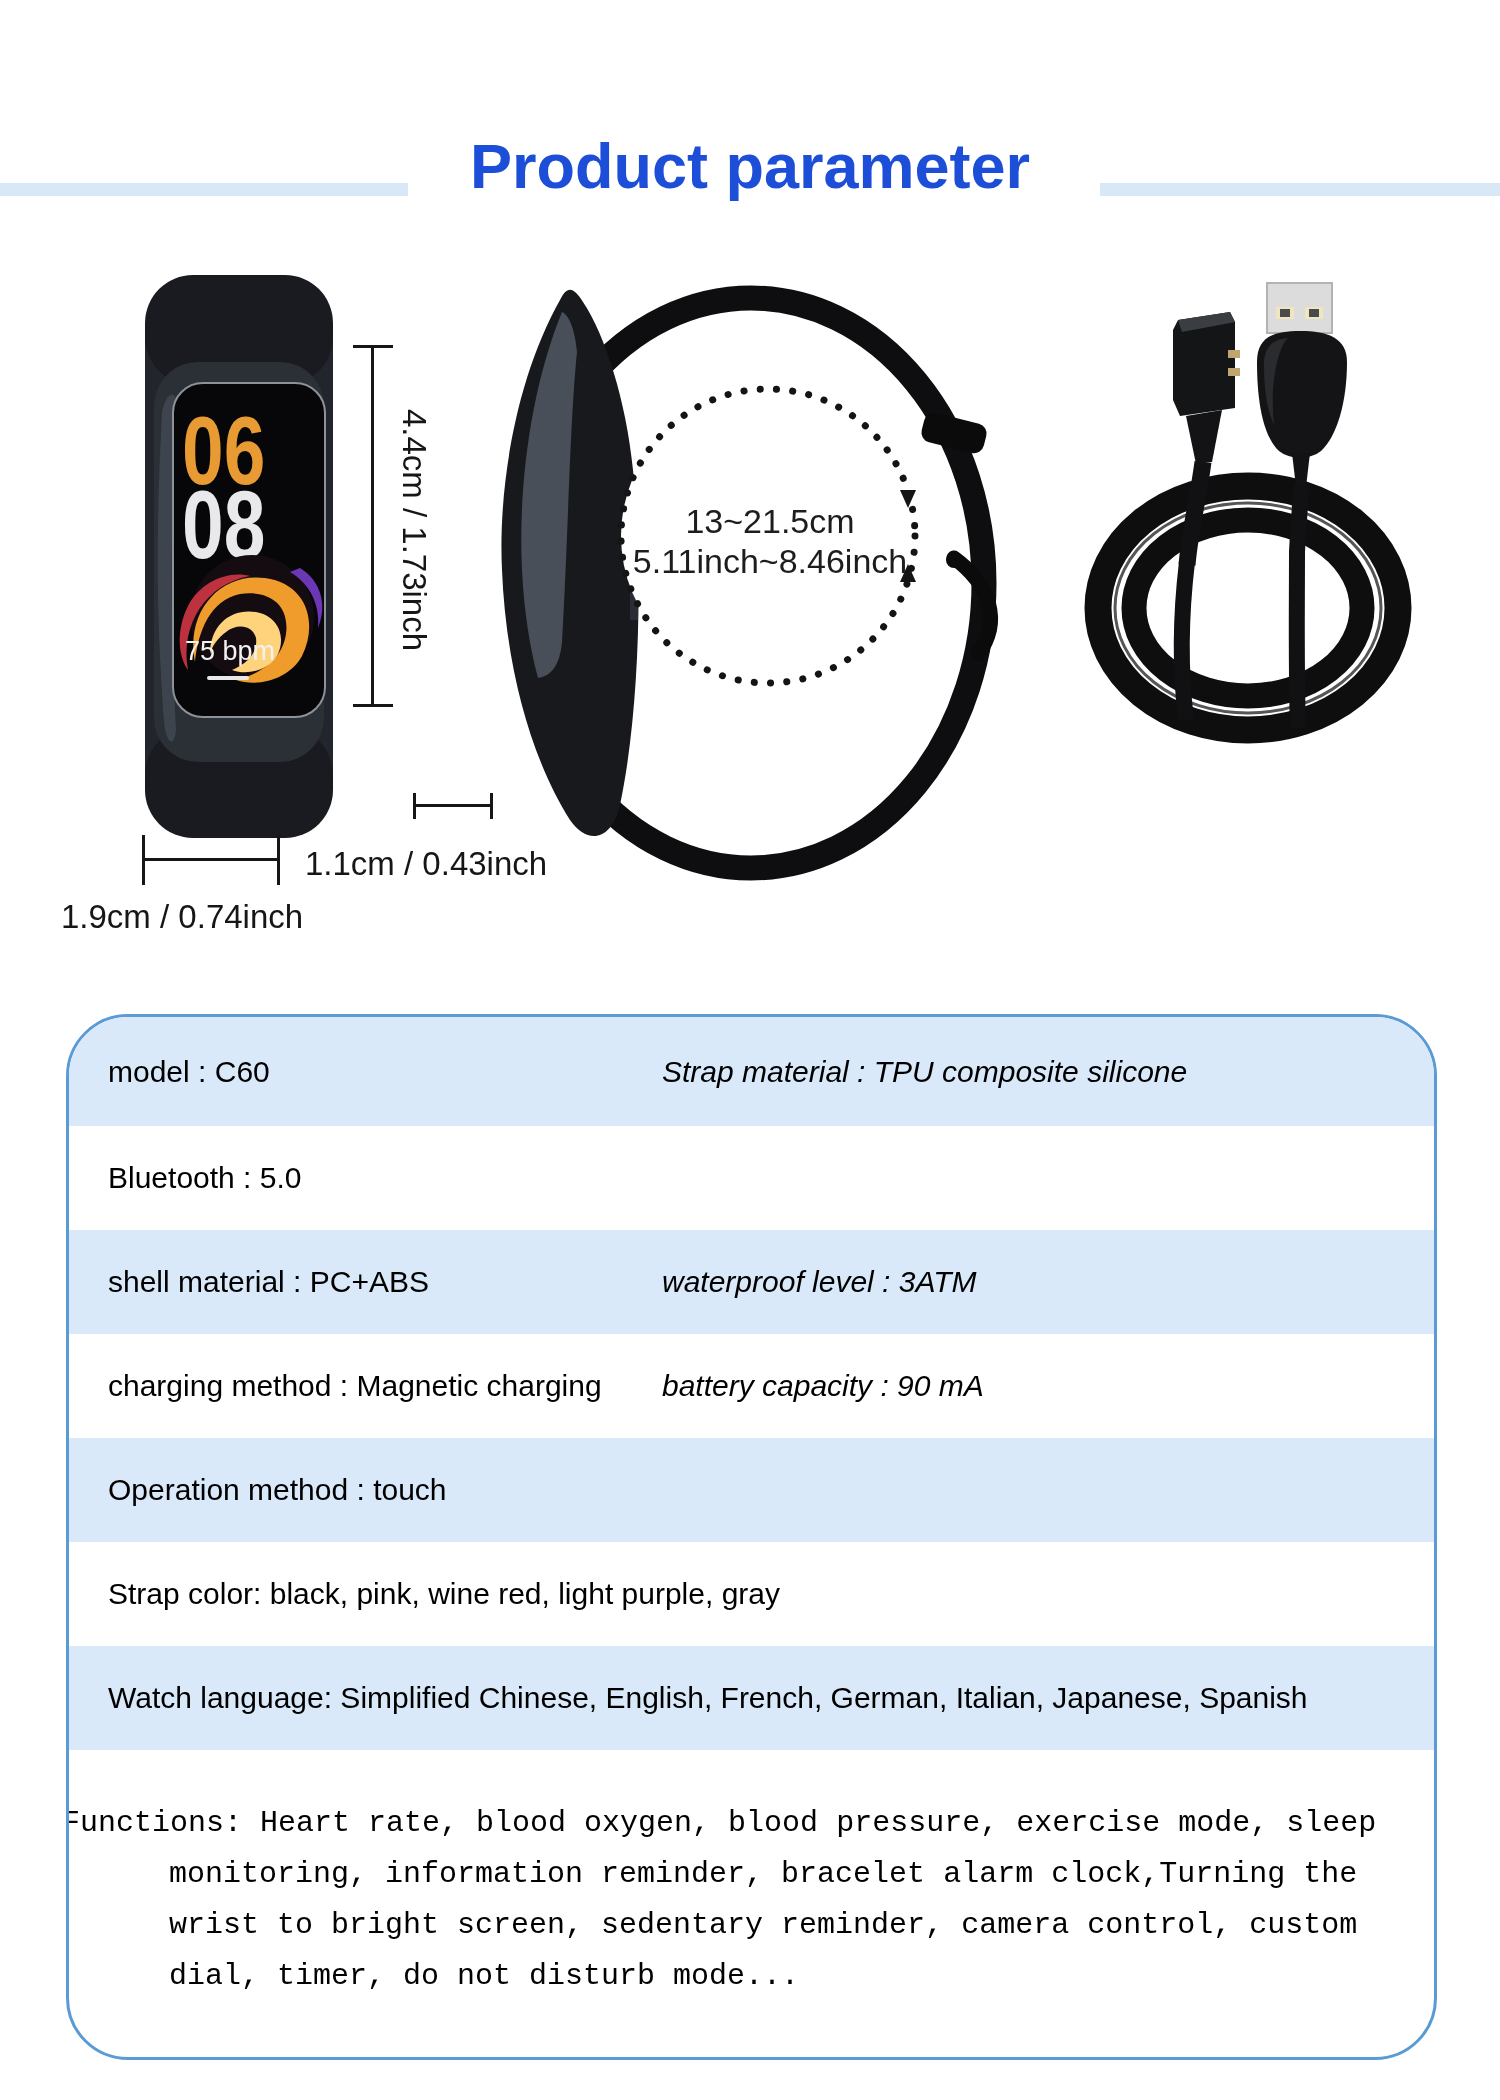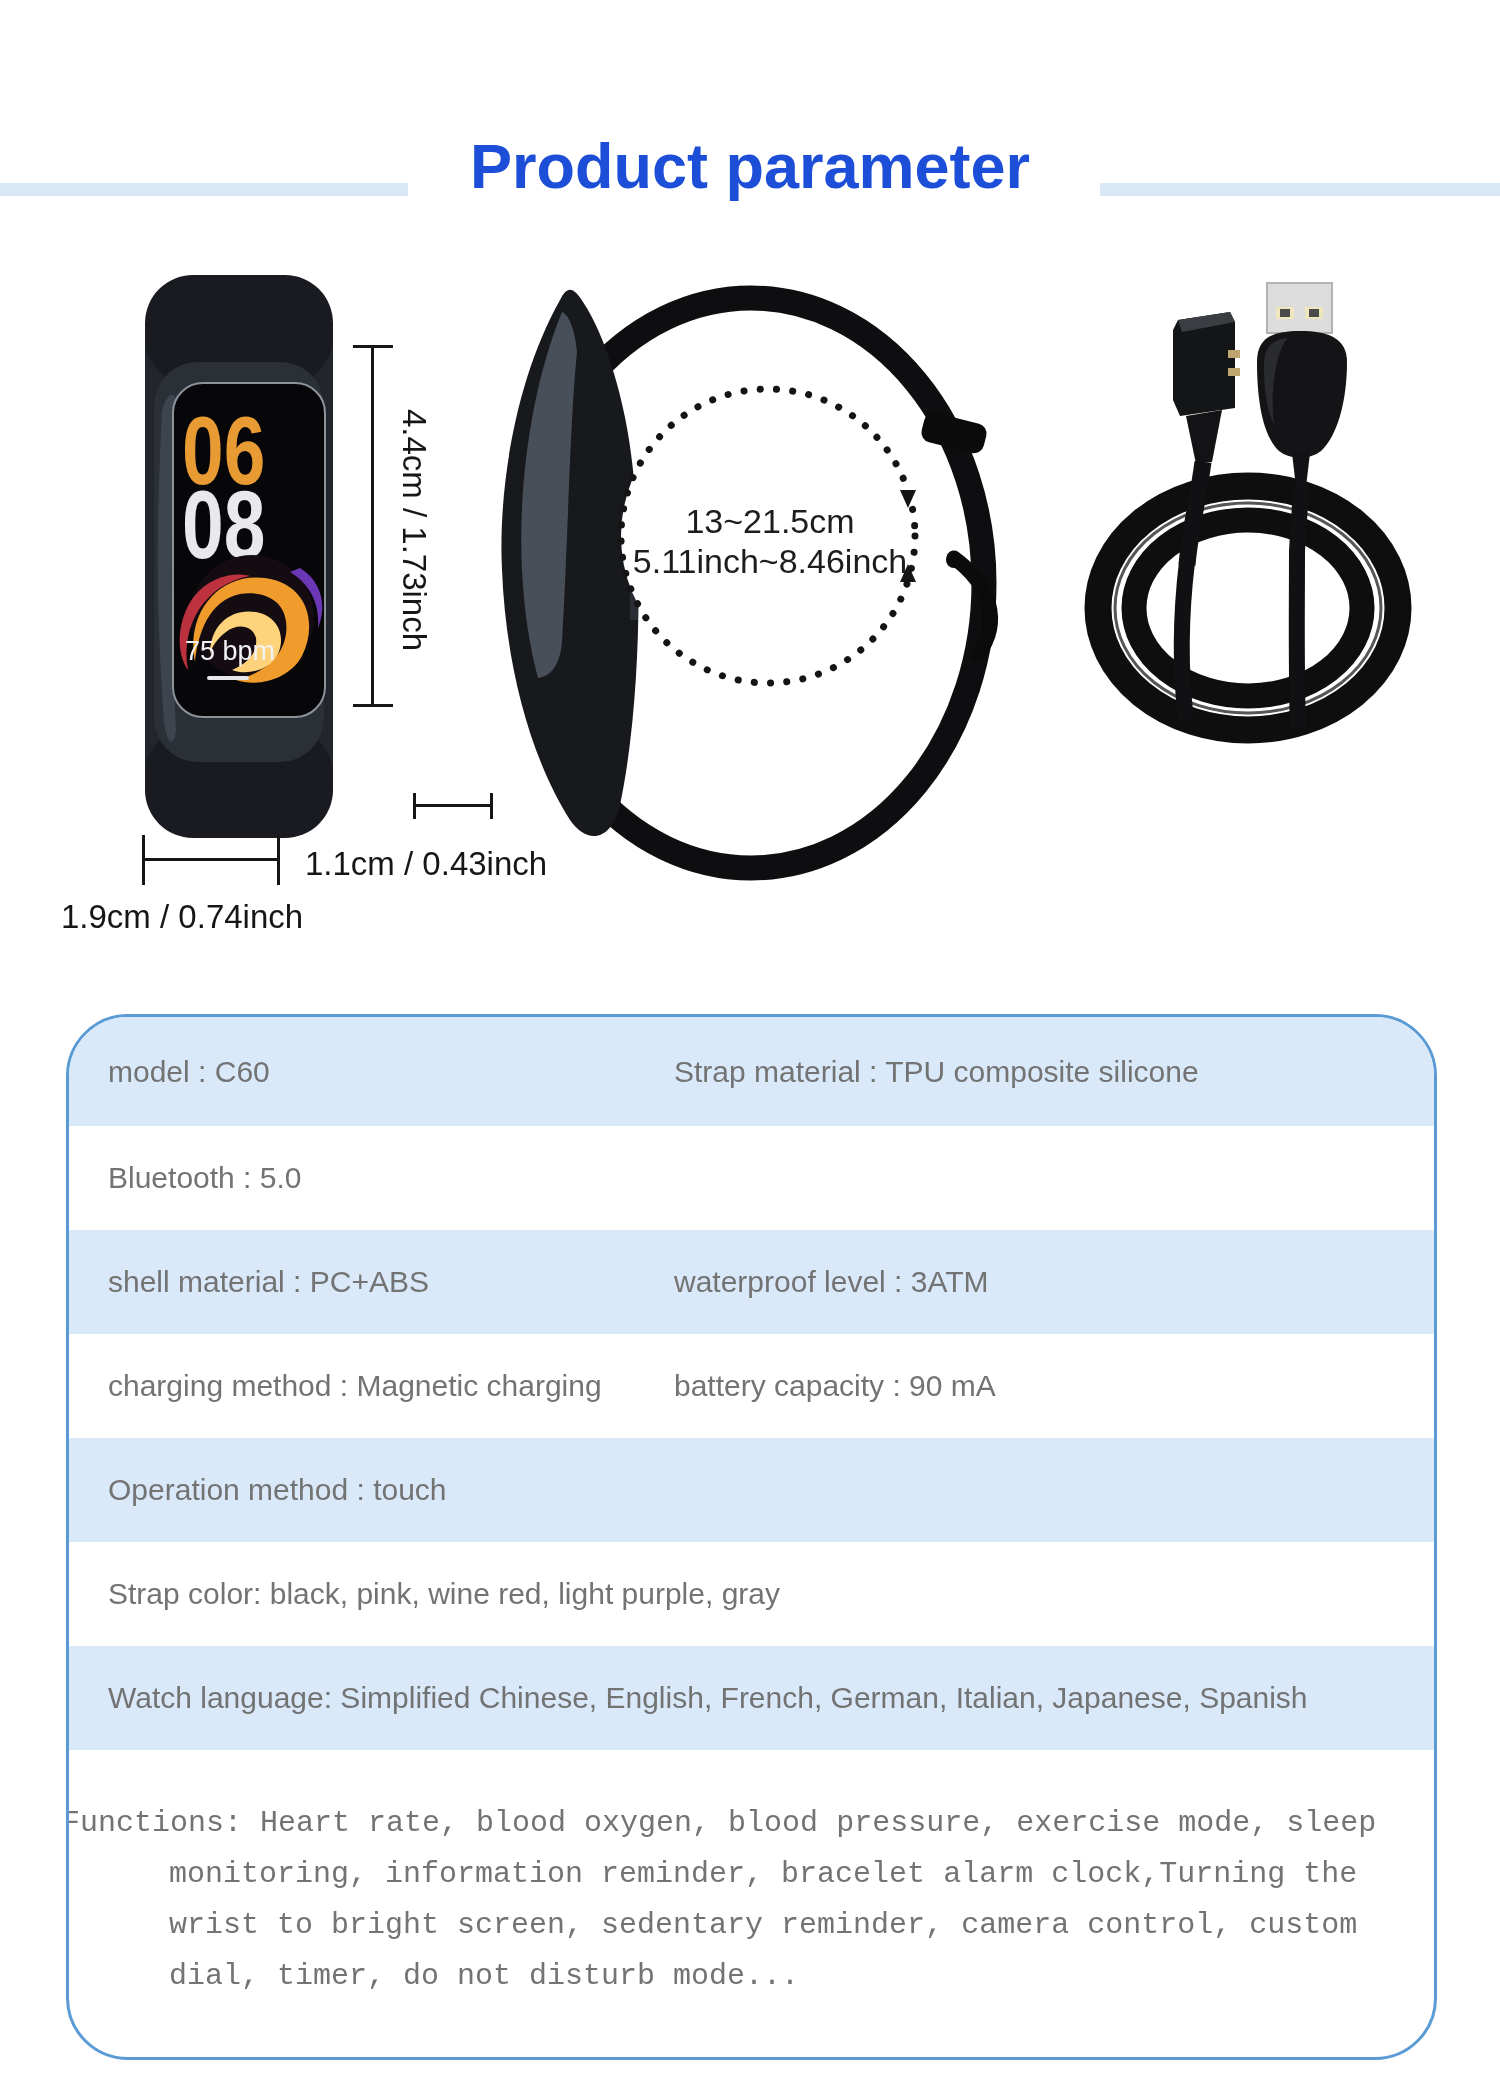--- a/index.html
+++ b/index.html
@@ -31,24 +31,24 @@
   }
   .vline { position:absolute; background:#161616; width:3px; }
   .hline { position:absolute; background:#161616; height:3px; }
 
   
   .spec-table {
     position:absolute; left:66px; top:1014px; width:1371px; height:1046px;
     border:3px solid #5b9bd5; border-radius:62px; overflow:hidden;
     display:flex; flex-direction:column; background:#fff;
   }
-  .spec-row { display:flex; align-items:center; padding-left:39px; font-size:30px; color:#737373;gap:12px; }
+  .spec-row { display:flex; align-items:center; padding-left:39px; font-size:30px; color:#000000; }
   .spec-row.blue { background:#d9e9f9; }
   .cell-left { width:554px; flex:none; }
-  .cell-right { flex:1; padding-right:26px; }
+  .cell-right { flex:1; padding-right:26px;font-style:italic; }
   .row-h1 { height:109px; flex:none; }
   .row-h  { height:104px; flex:none; }
   .row-fn {
     flex:1; display:block; align-items:flex-start;
     padding:48px 45px 0 100px; text-indent:-107px; line-height:51px; font-size:30px;font-family:Liberation Mono, monospace;
   }
 </style>
 </head>
 <body>
 

